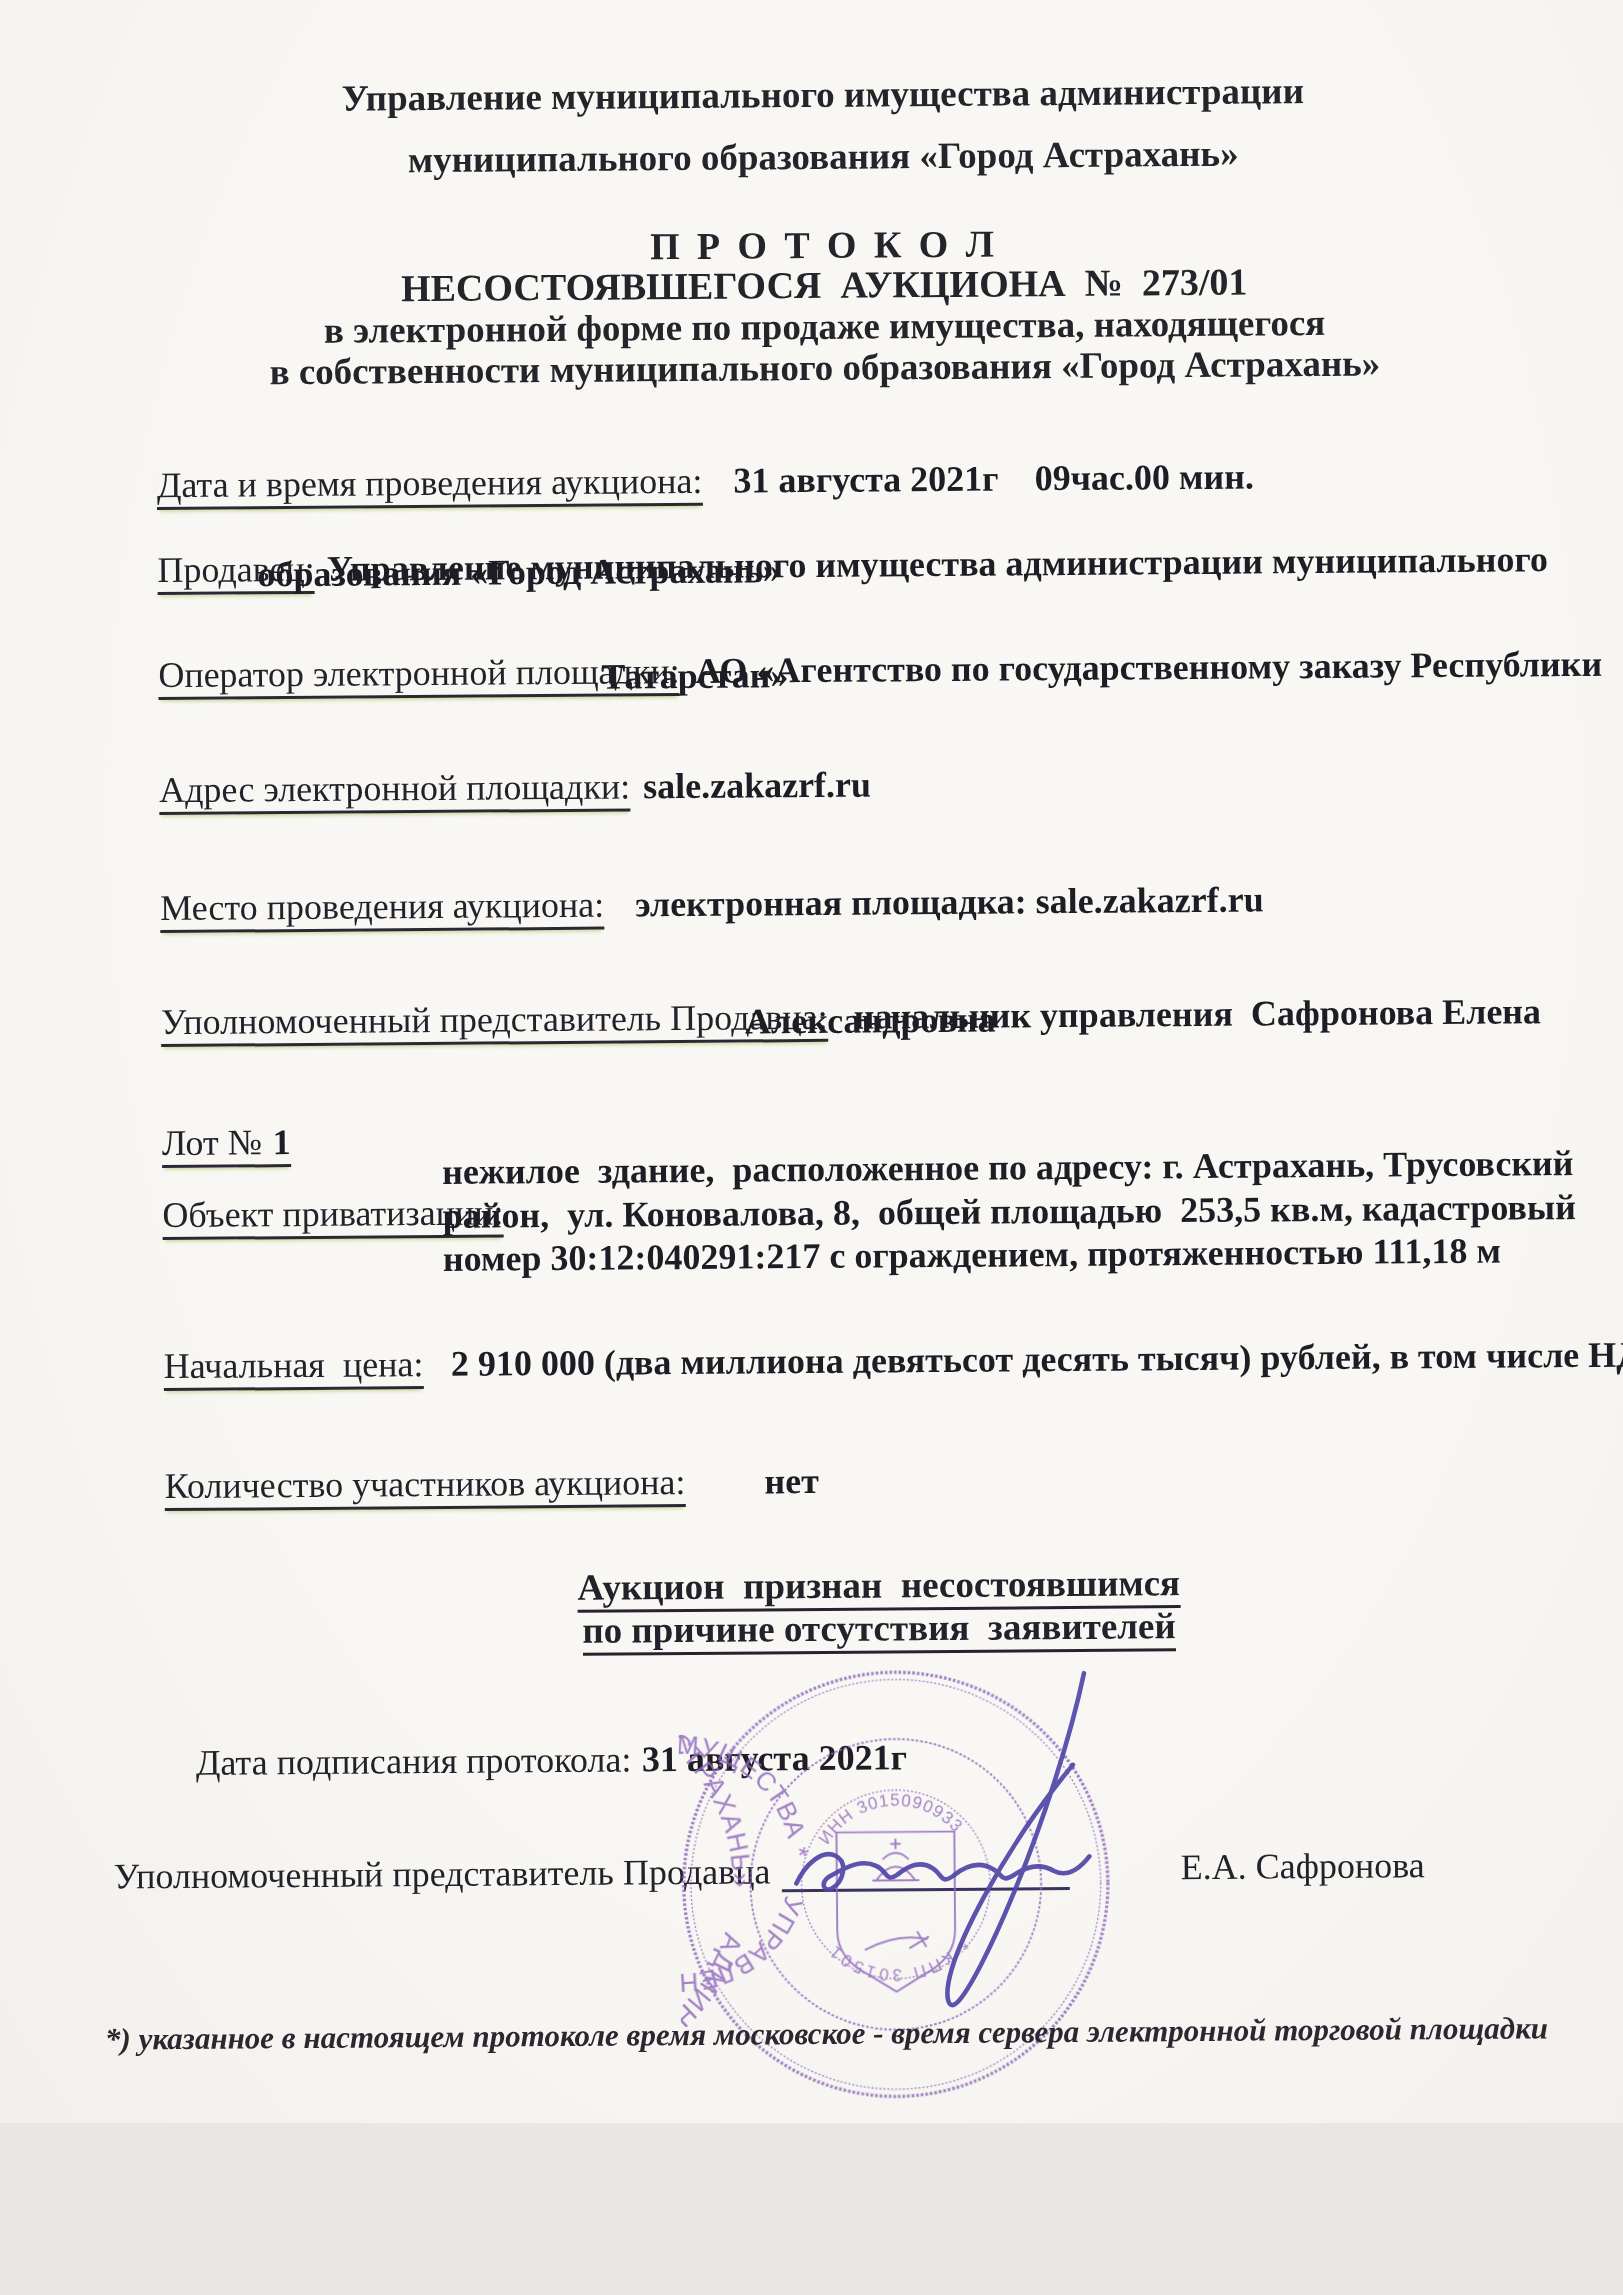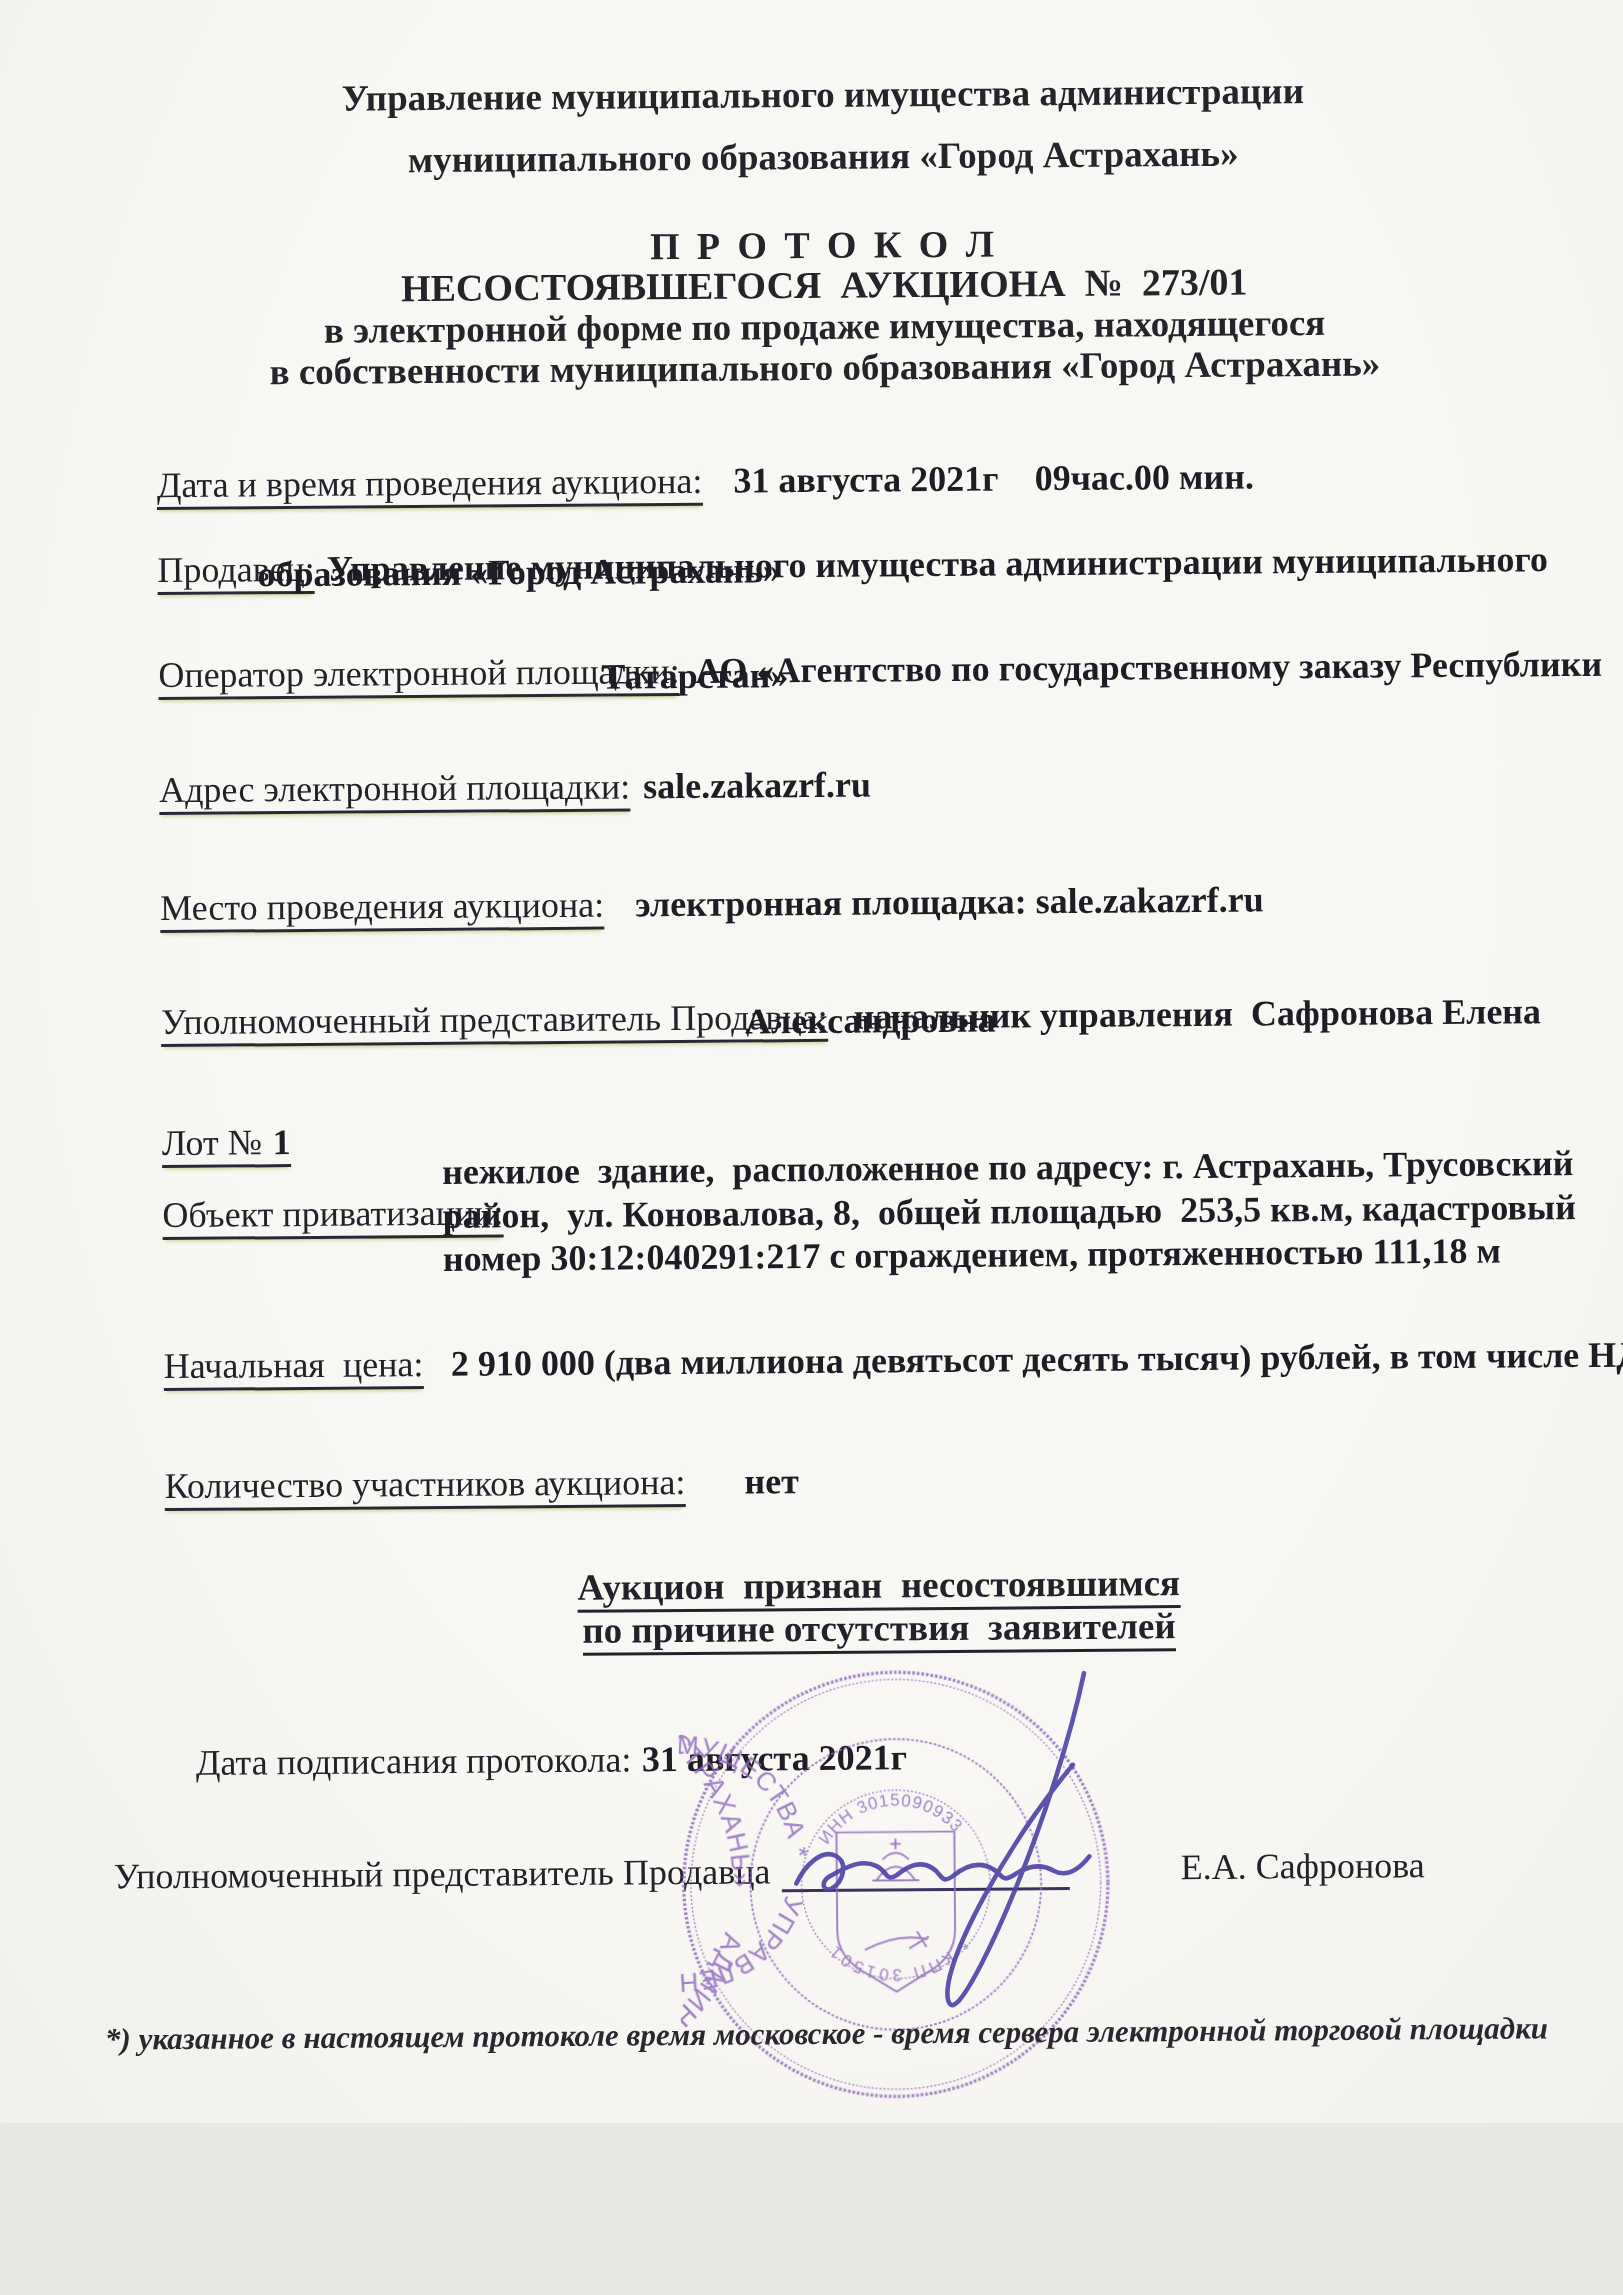--- a/index.html
+++ b/index.html
@@ -84,21 +84,21 @@
     </div>
     <div class="line b" style="left:442px;top:1149px;">нежилое  здание,  расположенное по адресу: г. Астрахань, Трусовский</div>
     <div class="line b" style="left:442px;top:1193px;">район,  ул. Коновалова, 8,  общей площадью  253,5 кв.м, кадастровый</div>
     <div class="line b" style="left:442px;top:1236px;">номер 30:12:040291:217 с ограждением, протяженностью 111,18 м</div>
 
     <div class="line" style="left:108px;top:1300px;">
       <span class="lbl">Начальная  цена:</span><span class="b" style="margin-left:27.5px;">2 910 000 (два миллиона девятьсот десять тысяч) рублей, в том числе НДС</span>
     </div>
 
     <div class="line" style="left:108px;top:1420px;">
-      <span class="lbl">Количество участников аукциона:</span><span class="b" style="margin-left:59px;">нет</span>
+      <span class="lbl">Количество участников аукциона:</span><span class="b" style="margin-left:79px;">нет</span>
     </div>
 
     <div class="center-wrap resline" style="left:72px;width:1551px;top:1521px;">
       <span class="u2">Аукцион  признан  несостоявшимся</span>
     </div>
     <div class="center-wrap resline" style="left:72px;width:1551px;top:1564px;">
       <span class="u2">по причине отсутствия  заявителей</span>
     </div>
 
     <div class="line" style="left:137px;top:1697px;">

